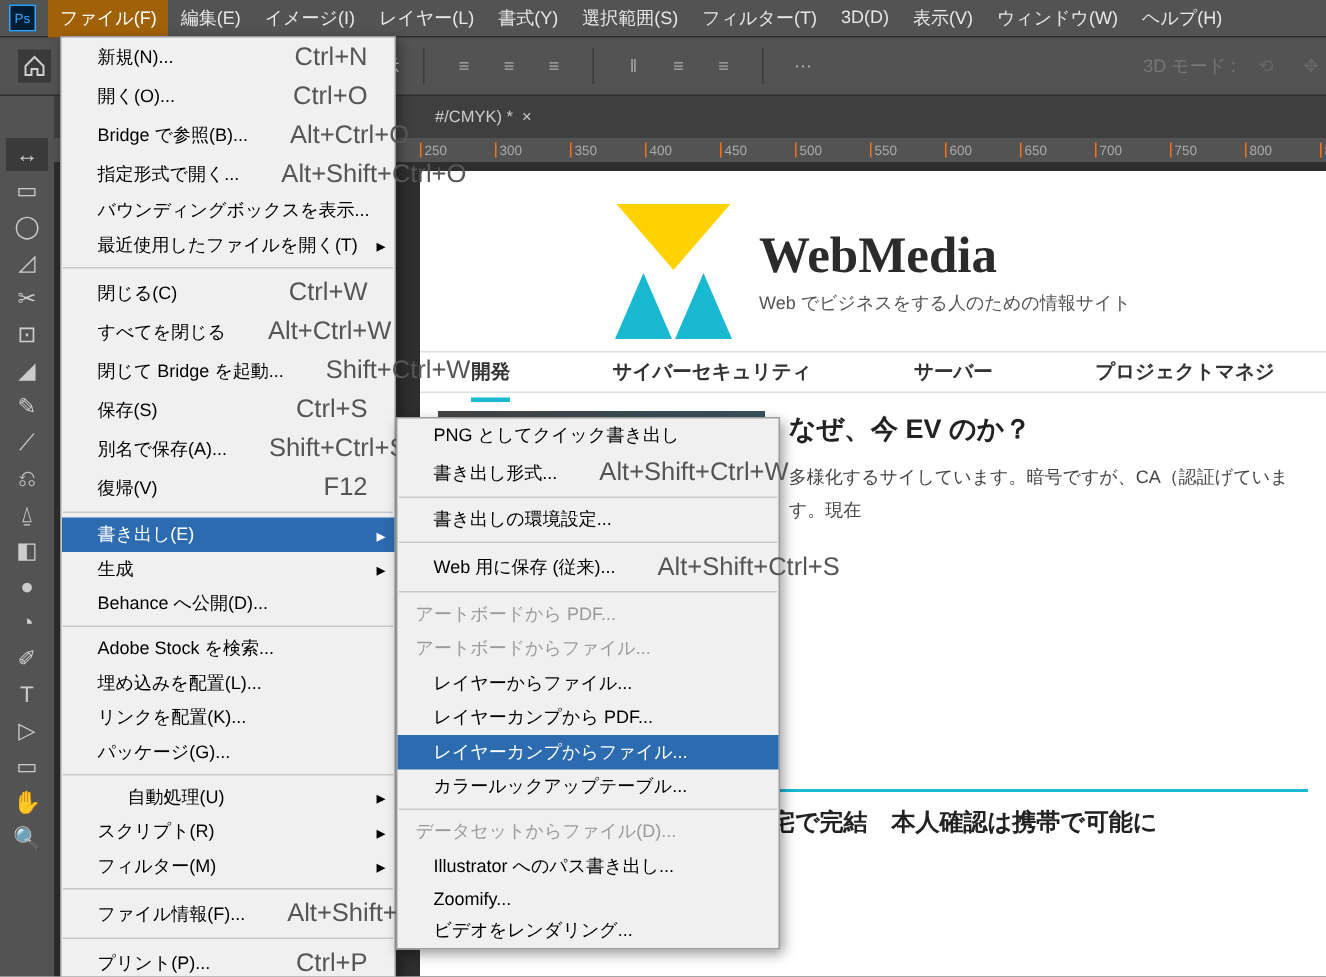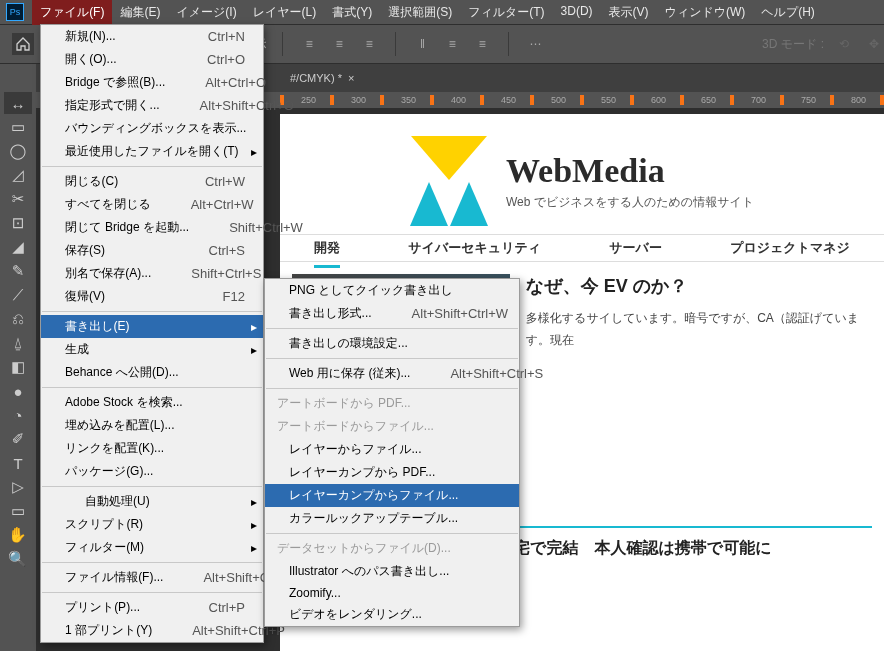--- a/index.html
+++ b/index.html
@@ -1,26 +1,26 @@
 <!DOCTYPE html>
 <html><head>
 <meta charset="utf-8">
 <style>
   * { box-sizing: border-box; margin: 0; padding: 0; font-family: "Meiryo", "Segoe UI", sans-serif; }
   body { background: #535353; width: 884px; height: 651px; overflow: hidden; position: relative; color: #d0d0d0; font-size: 12px; }
   .menubar { background: #535353; height: 24px; display: flex; align-items: center; padding-left: 6px; }
   .ps-icon { width: 18px; height: 18px; background: #001d34; border: 1px solid #31a8ff; color: #31a8ff; font-size: 9px; font-weight: normal; display: flex; align-items: center; justify-content: center; margin-right: 8px; }
   .menubar-item { padding: 4px 8px; cursor: default; font-size: 12px; color: #e8e8e8; }
-  .menubar-item.active { background: #7f1d1d; color: #fff; }
+  .menubar-item.active { background: #a16207; color: #fff; }
   .optionsbar { background: #535353; height: 40px; border-top: 1px solid #2e2e2e; border-bottom: 1px solid #2e2e2e; display: flex; align-items: center; padding-left: 12px; gap: 10px; }
   .home-icon { width: 22px; height: 22px; background: #3a3a3a; display: flex; align-items: center; justify-content: center; }
   .tabbar { background: #3f3f3f; height: 28px; display: flex; align-items: center; padding-left: 280px; }
   .doc-tab { color: #ccc; font-size: 11px; padding: 0 10px; display: flex; align-items: center; gap: 6px; }
   .ruler { background: #535353; height: 16px; display: flex; padding-left: 280px; font-size: 9px; color: #aaa; align-items: center; overflow: hidden; }
-  .ruler .tick { width: 50px; flex: 0 0 50px; border-left: 4px solid #f97316; padding-left: 17px; }
+  .ruler .tick { width: 50px; flex: 0 0 50px; border-left: 1px solid #f97316; padding-left: 2px; }
   .workspace { position: absolute; left: 36px; top: 108px; right: 0; bottom: 0; background: #2e2e2e; }
   .canvas { position: absolute; left: 244px; top: 6px; right: 0; bottom: 0; background: #fff; color: #222; }
   .wm-header { display: flex; align-items: center; justify-content: center; gap: 18px; padding: 22px 0 8px; }
   .wm-logo { width: 78px; height: 90px; position: relative; }
   .wm-logo .t-top { position: absolute; left: 50%; top: 0; transform: translateX(-50%); width: 0; height: 0; border-left: 38px solid transparent; border-right: 38px solid transparent; border-top: 44px solid #ffd200; }
   .wm-logo .t-b1 { position: absolute; left: 0; bottom: 0; width: 0; height: 0; border-left: 19px solid transparent; border-right: 19px solid transparent; border-bottom: 44px solid #18b9d1; }
   .wm-logo .t-b2 { position: absolute; right: 0; bottom: 0; width: 0; height: 0; border-left: 19px solid transparent; border-right: 19px solid transparent; border-bottom: 44px solid #18b9d1; }
   .wm-title { font-family: Georgia, serif; font-size: 34px; font-weight: bold; color: #2b2b2b; }
   .wm-sub { font-size: 12px; color: #555; margin-top: 4px; }
   .wm-nav { border-top: 1px solid #ddd; border-bottom: 1px solid #ddd; height: 28px; display: flex; align-items: center; justify-content: space-around; font-size: 13px; color: #333; font-weight: bold; }
@@ -39,21 +39,21 @@
   .wm-h3 { font-size:16px; font-weight:bold; color:#222;}
   .toolbar { position: absolute; left: 0; top: 64px; width: 36px; bottom: 0; background: #535353; padding-top: 28px; display: flex; flex-direction: column; align-items: center; gap: 2px; }
   .tool { width: 28px; height: 22px; display: flex; align-items: center; justify-content: center; color: #ccc; font-size: 15px; cursor: default; }
   .tool.sel { background: #3a3a3a; }
   
   .menu { position: absolute; background: #f0f0f0; border: 1px solid #9b9b9b; box-shadow: 2px 3px 8px rgba(0,0,0,0.4); color: #000; font-size: 12px; }
   .menu .mi { display: flex; justify-content: space-between; align-items: center; padding: 3px 18px 3px 24px; white-space: nowrap; cursor: default; }
   .menu .mi.highlight { background: #2c6bb0; color: #fff; }
   .menu .mi.disabled { color: #9a9a9a; padding-left: 12px; }
   .menu .sep { border-top: 1px solid #c8c8c8; margin: 3px 1px; }
-  .menu .sc { color: #555; margin-left: 40px; font-size: 13px; }
+  .menu .sc { color: #555; margin-left: 28px; font-size: 17px; }
   .menu .arrow { position: absolute; right: 6px; }
   #file-menu { left: 40px; top: 24px; width: 224px; }
   #export-menu { left: 264px; top: 278px; width: 256px; }
   .opt-check { width:14px; height:14px; background:#3a3a3a; border:1px solid #222; display:inline-flex; align-items:center; justify-content:center; margin-right:4px;}
   .opt-sep { width:1px; height:24px; background:#3a3a3a; margin:0 6px;}
   .opt-btn { width:20px; height:20px; display:flex; align-items:center; justify-content:center; color:#aaa;}
 </style>
 </head>
 <body>
 

